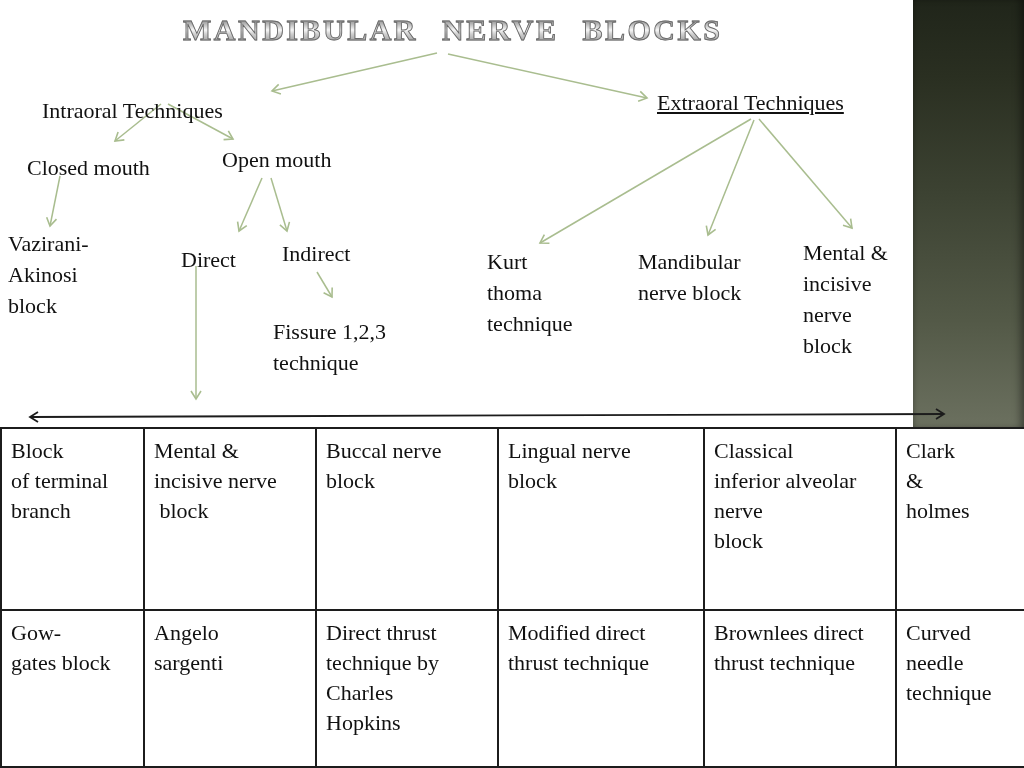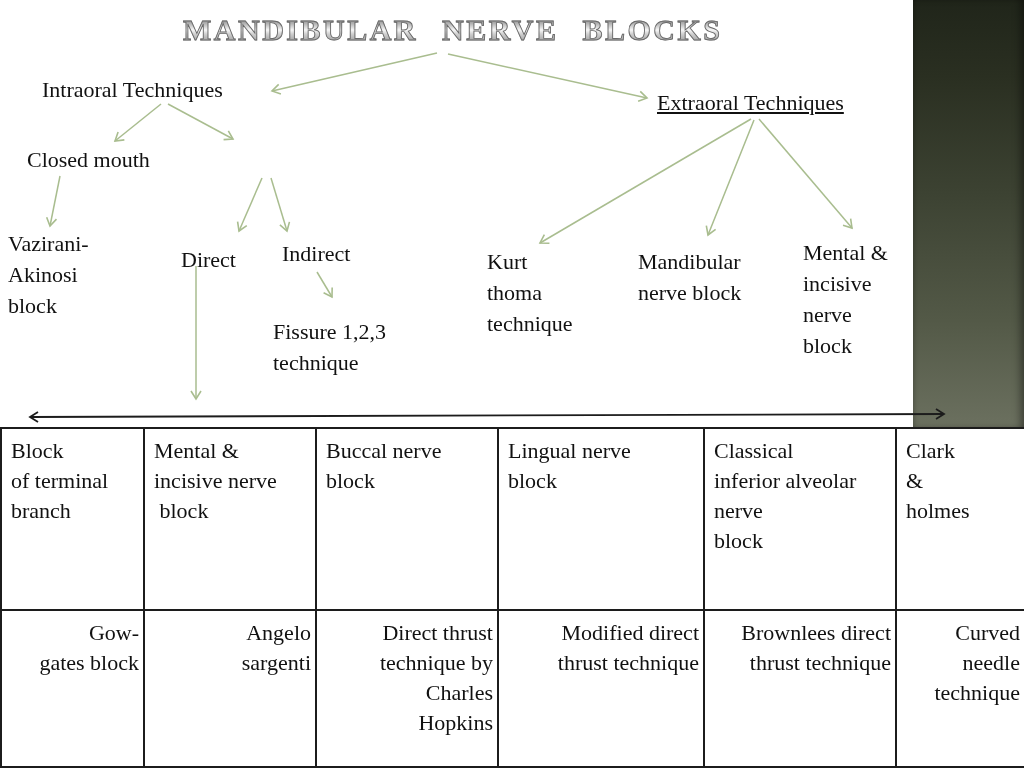--- a/index.html
+++ b/index.html
@@ -31,21 +31,21 @@
   table.grid{
     position:absolute;left:0;top:427px;width:1024px;height:339px;
     border-collapse:collapse;table-layout:fixed;
   }
   table.grid td{
     border:2px solid #1c1c1c;vertical-align:top;
     font-size:22px;line-height:30px;padding:7px 4px 0 9px;
     white-space:pre-line;overflow:hidden;
   }
   tr.r1{height:182px;}
-  tr.r2{height:157px;text-align:right;}
+  tr.r2{height:157px;}
 </style>
 </head>
 <body>
 
 <div class="slide">
 
   <div class="strip"></div>
 
   <svg class="arrows" width="1024" height="768" viewBox="0 0 1024 768">
     <defs>
@@ -71,23 +71,24 @@
       <line x1="317" y1="272" x2="332" y2="297" marker-end="url(#ahg)"></line>
       <line x1="751" y1="119" x2="540" y2="243" marker-end="url(#ahg)"></line>
       <line x1="754" y1="120" x2="708" y2="235" marker-end="url(#ahg)"></line>
       <line x1="759" y1="119" x2="852" y2="228" marker-end="url(#ahg)"></line>
     </g>
     <line x1="30" y1="417" x2="944" y2="414" stroke="#1c1c1c" stroke-width="1.8" marker-start="url(#ahb-rev)" marker-end="url(#ahb)"></line>
   </svg>
 
   <h1 class="title">MANDIBULAR NERVE BLOCKS</h1>
 
-  <div class="node" style="left:42px;top:74px;">Intraoral Techniques</div>
+  <div class="node" style="left:42px;top:95px;">Intraoral Techniques</div>
   <div class="node" style="left:657px;top:87px;text-decoration:underline;">Extraoral Techniques</div>
-  <div class="node" style="left:27px;top:144px;text-align:right;">Closed mouth</div>
+  <div class="node" style="left:27px;top:152px;text-align:right;">Closed mouth</div>
+  <div class="node" style="left:222px;top:144px;">Open mouth</div>
   <div class="node" style="left:8px;top:228px;">Vazirani-
 Akinosi
 block</div>
   <div class="node" style="left:181px;top:244px;">Direct</div>
   <div class="node" style="left:282px;top:238px;">Indirect</div>
   <div class="node" style="left:273px;top:316px;">Fissure 1,2,3
 technique</div>
   <div class="node" style="left:487px;top:246px;">Kurt
 thoma
 technique</div>

